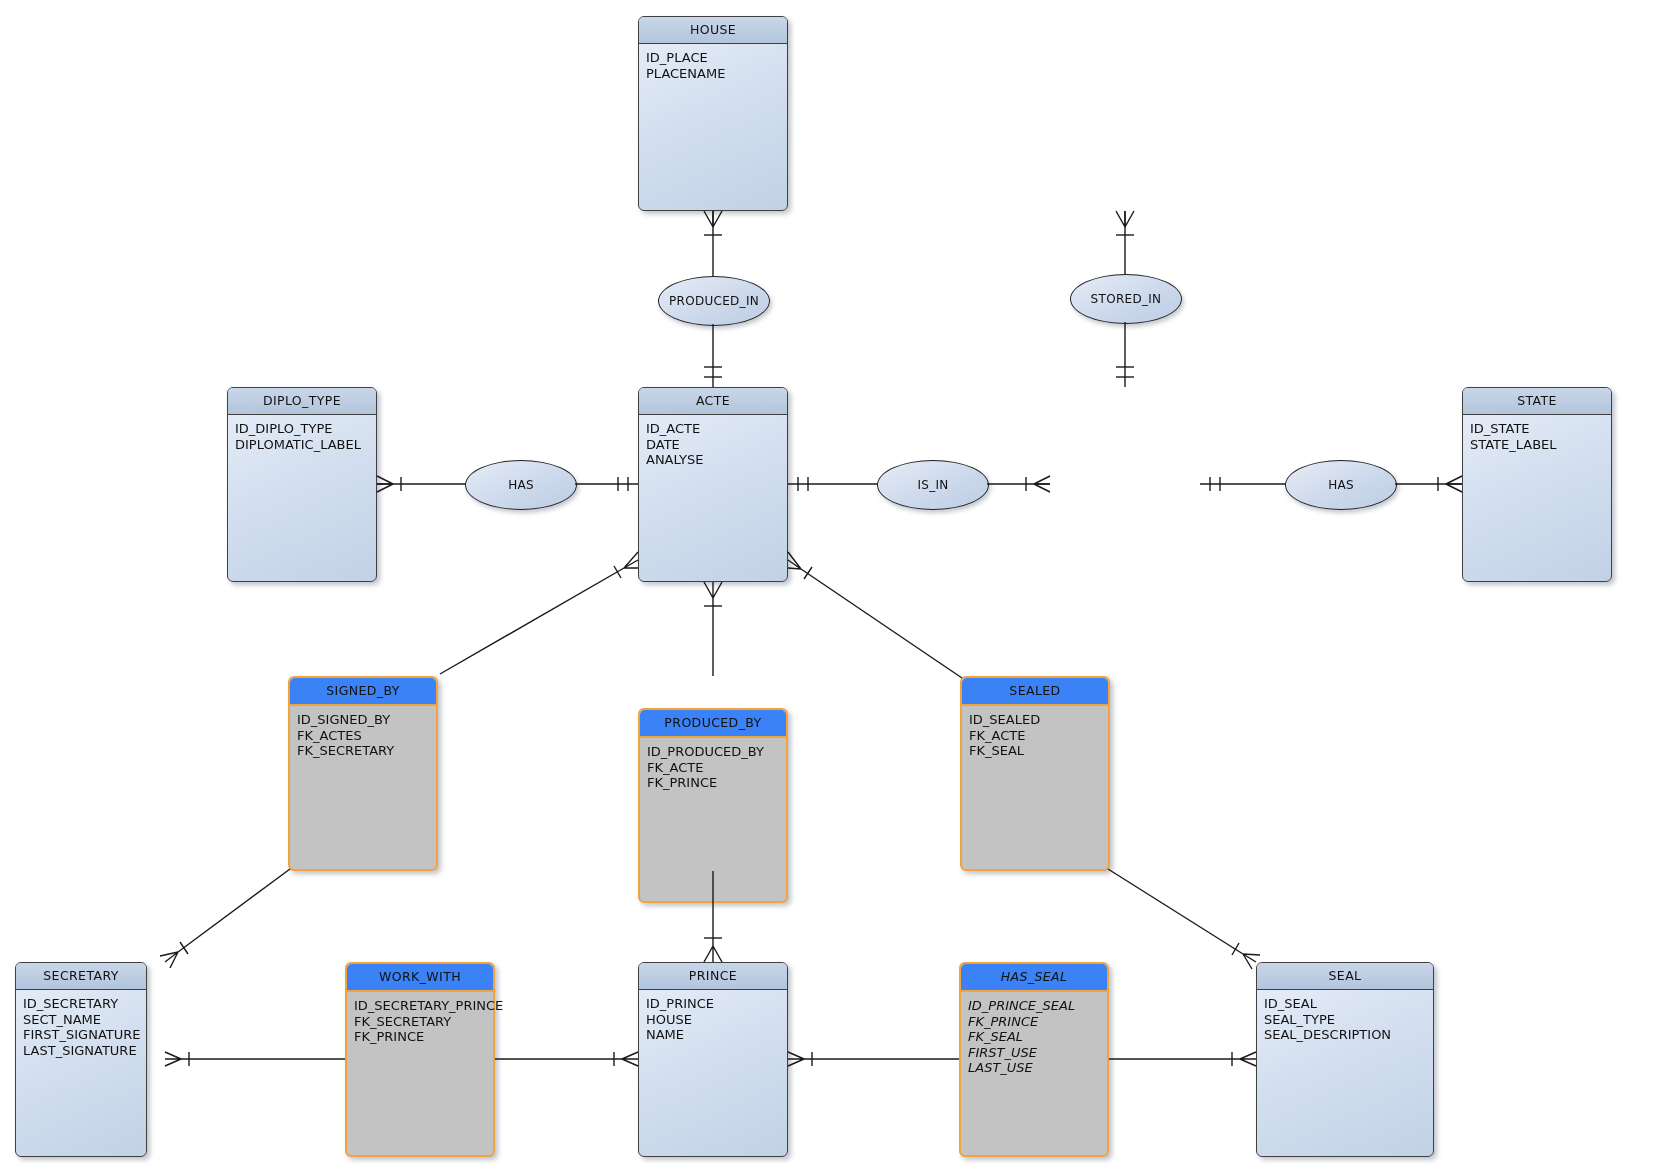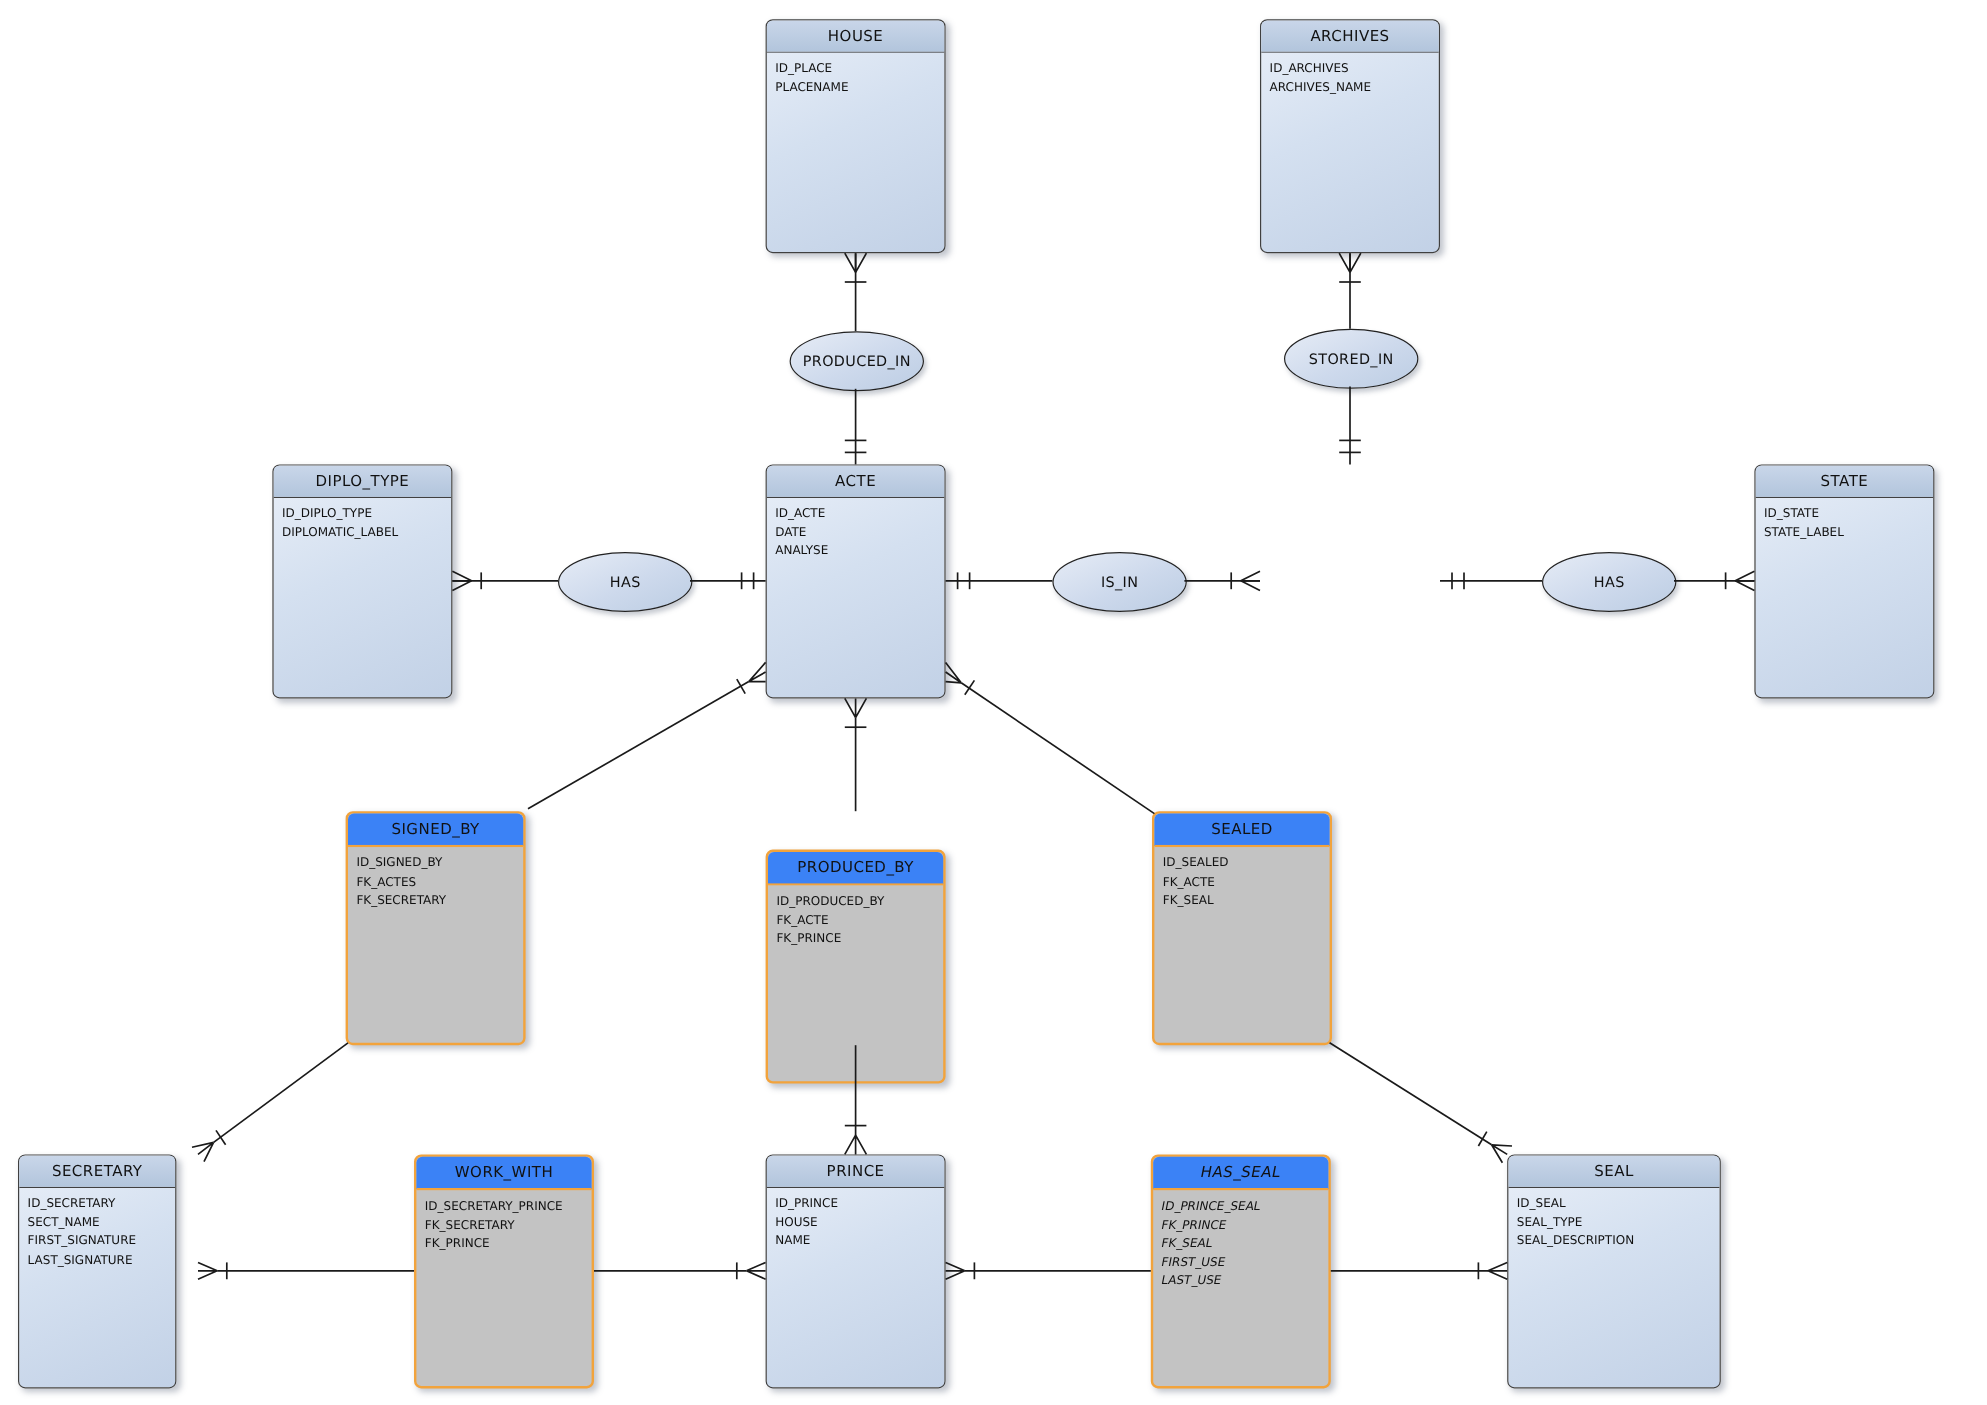--- a/index.html
+++ b/index.html
@@ -27,21 +27,21 @@
   .entity .node-header{
     background:linear-gradient(180deg,#c9d6e9,#b2c5dc);
     border-bottom:1.5px solid #404040;
   }
   .association .node-header{
     background:#3b82f6;
     border-bottom:2px solid #f2a33c;
   }
   .node-body{padding:6px 7px 0 7px;}
   .field{
-    font-size:10px;line-height:15.5px;white-space:nowrap;color:#111;
+    font-size:13px;line-height:15.5px;white-space:nowrap;color:#111;
   }
   .rel-oval{
     position:absolute;width:110px;height:48px;border-radius:50%;
     border:1.6px solid #222;display:flex;align-items:center;justify-content:center;
     background:linear-gradient(155deg,#e6ecf6 0%,#cdd9ec 55%,#bccde3 100%);
     box-shadow:2px 3px 4px rgba(90,100,120,.35);
     font-size:12px;letter-spacing:.3px;color:#111;
   }
   #wires{position:absolute;left:0;top:0;pointer-events:none;}
   #wires line,#wires path{stroke:#1a1a1a;stroke-width:1.4;fill:none;}
@@ -51,27 +51,20 @@
 
 <div id="canvas">
 
   <div class="node entity" style="left: 638px; top: 16px; width: 150px; height: 195px;">
       <div class="node-header">HOUSE</div>
       <div class="node-body">
         <div class="field">ID_PLACE</div>
         <div class="field">PLACENAME</div>
       </div>
     </div>
-    <div class="node entity" style="left: 1050px; top: 16px; width: 150px; height: 195px;">
-      <div class="node-header">ARCHIVES</div>
-      <div class="node-body">
-        <div class="field">ID_ARCHIVES</div>
-        <div class="field">ARCHIVES_NAME</div>
-      </div>
-    </div>
     <div class="node entity" style="left: 227px; top: 387px; width: 150px; height: 195px;">
       <div class="node-header">DIPLO_TYPE</div>
       <div class="node-body">
         <div class="field">ID_DIPLO_TYPE</div>
         <div class="field">DIPLOMATIC_LABEL</div>
       </div>
     </div>
     <div class="node entity" style="left: 638px; top: 387px; width: 150px; height: 195px;">
       <div class="node-header">ACTE</div>
       <div class="node-body">

